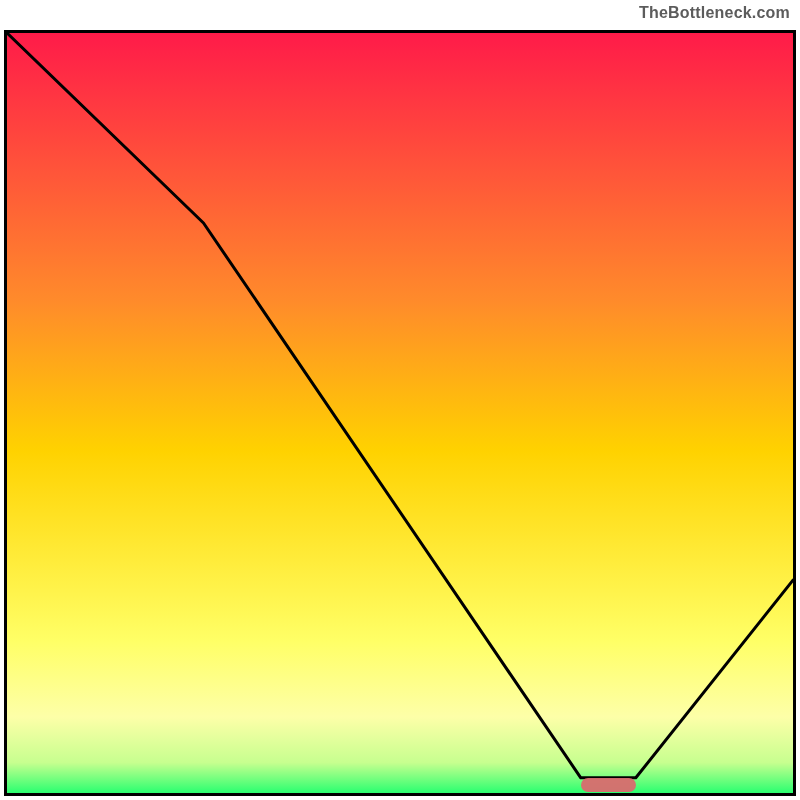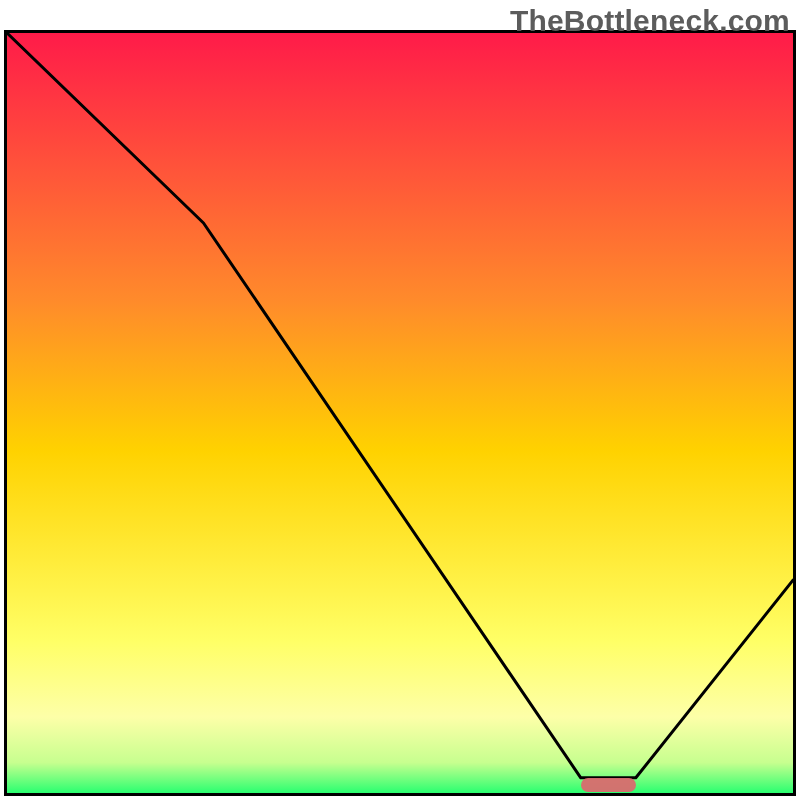--- a/index.html
+++ b/index.html
@@ -13,21 +13,21 @@
   }
   .stage {
     position: relative;
     width: 800px;
     height: 800px;
   }
   .watermark {
     position: absolute;
     top: 4px;
     right: 10px;
-    font-size: 30px;
+    font-size: 16px;
     font-weight: 600;
     color: #5c5c5c;
     letter-spacing: 0.2px;
     z-index: 10;
   }
   .chart-box {
     position: absolute;
     left: 4px;
     top: 30px;
     width: 792px;

